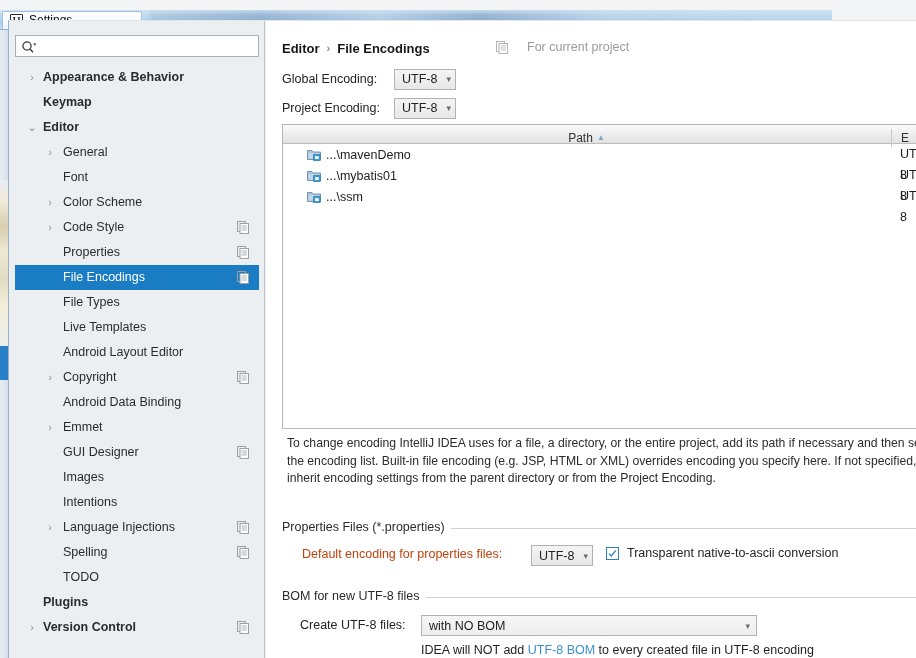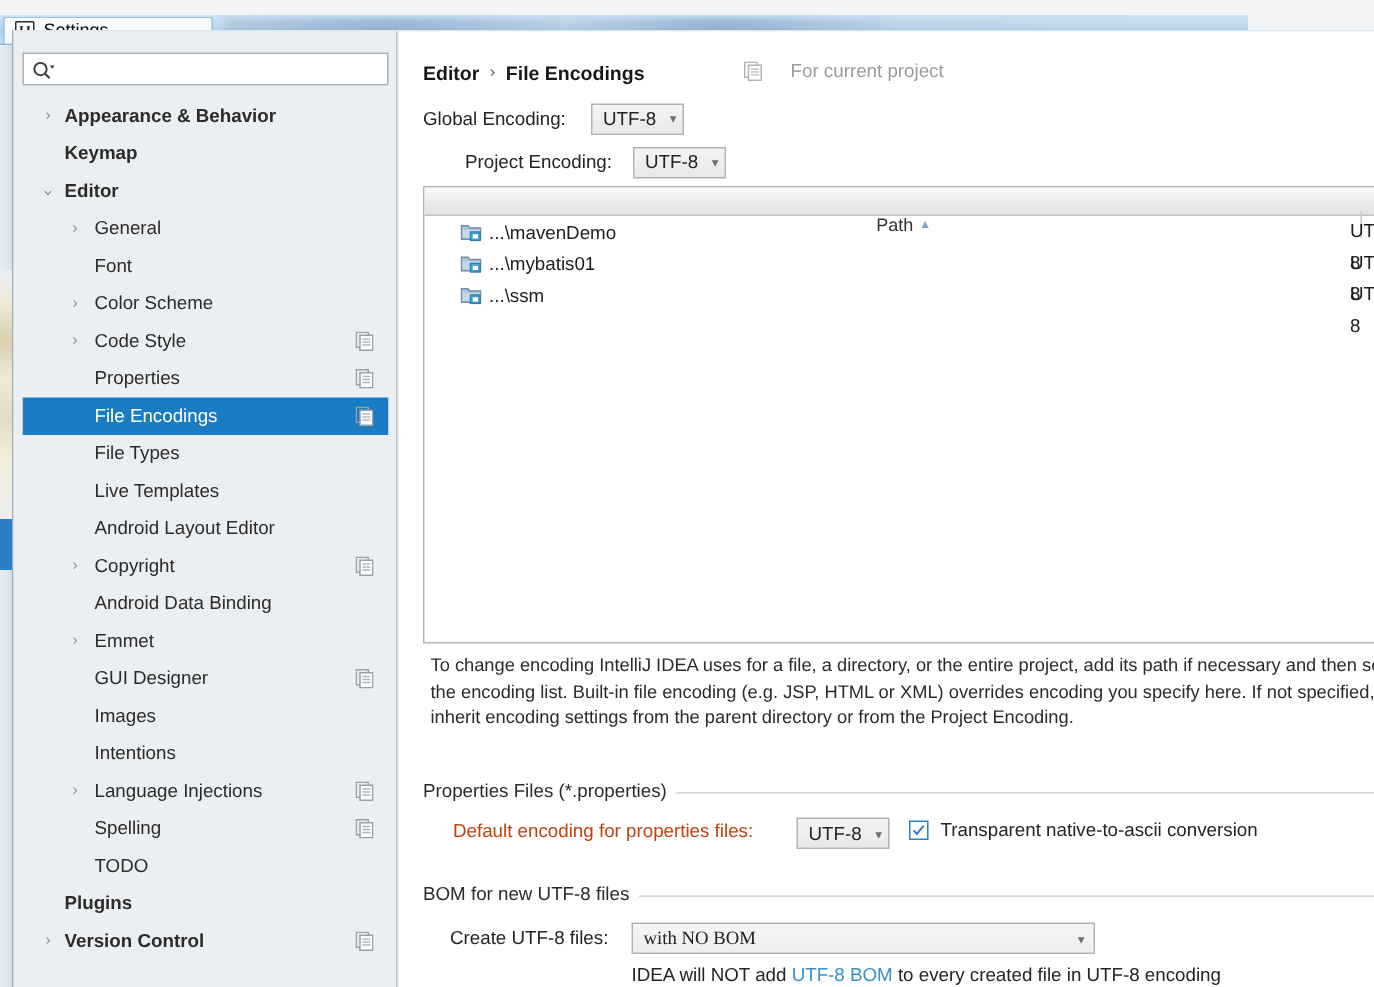--- a/index.html
+++ b/index.html
@@ -167,22 +167,22 @@
     width: 643px; height: 305px;
     background: #ffffff; border: 1px solid #b6b6b6;
     overflow: hidden;
   }
   #table-head {
     position: relative; height: 19px;
     background: linear-gradient(to bottom, #fbfbfb 0%, #ededed 52%, #e2e2e2 100%);
     border-bottom: 1px solid #bdbdbd;
   }
   .th {
-    position: absolute; top: 16px; height: 18px; line-height: 18px;
-    font-size: 12px; color: #333; text-align: center; margin-left: 16px;
+    position: absolute; top: 4px; height: 18px; line-height: 18px;
+    font-size: 12px; color: #333; text-align: center;
   }
   #th-path { left: 0; width: 607px; }
   #th-enc  { left: 608px; width: 35px; border-left: 1px solid #c8c8c8; text-align: left; padding-left: 9px; }
   .sort-arrow { color: #7da7c9; font-size: 8px; margin-left: 4px; vertical-align: 2px; }
 
   .trow { position: relative; height: 21px; }
   .cell-path {
     position: absolute; left: 24px; top: 0; height: 21px;
     display: flex; align-items: center; gap: 5px;
     font-size: 12.5px; color: #1d1d1d;
@@ -215,21 +215,21 @@
     position: absolute; left: 340px; top: 525px;
     display: flex; align-items: center; gap: 8px;
     font-size: 12.5px; color: #242424;
   }
   .checkbox {
     width: 13px; height: 13px; background: #ffffff;
     border: 1px solid #2f7fc4; display: block;
   }
 
   #bom-label { position: absolute; left: 34px; top: 597px; font-size: 12.5px; color: #242424; }
-  #bom-combo { position: absolute; left: 155px; top: 594px; width: 309px; font-family: Liberation Serif, serif; }
+  #bom-combo { position: absolute; left: 155px; top: 594px; width: 336px; }
   #bom-note {
     position: absolute; left: 155px; top: 622px;
     font-size: 12.5px; color: #242424;
   }
   #bom-note .lnk { color: #3a8fd0; }
 
   .nosel { user-select: none; }
 </style>
 </head>
 <body class="nosel">
@@ -433,21 +433,21 @@
     </div>
 
     <div class="field-row" style="top:47px;">
       <span class="field-label" style="width:112px;">Global Encoding:</span>
       <span class="combo" style="width:62px;">
         <span>UTF-8</span>
         <span class="chev">▾</span>
       </span>
     </div>
 
-    <div class="field-row" style="top:76px;margin-left:28px;">
+    <div class="field-row" style="top:76px;">
       <span class="field-label" style="width:112px;">Project Encoding:</span>
       <span class="combo" style="width:62px;">
         <span>UTF-8</span>
         <span class="chev">▾</span>
       </span>
     </div>
 
     <div id="table-wrap">
       <div id="table-head">
         <div class="th" id="th-path">

